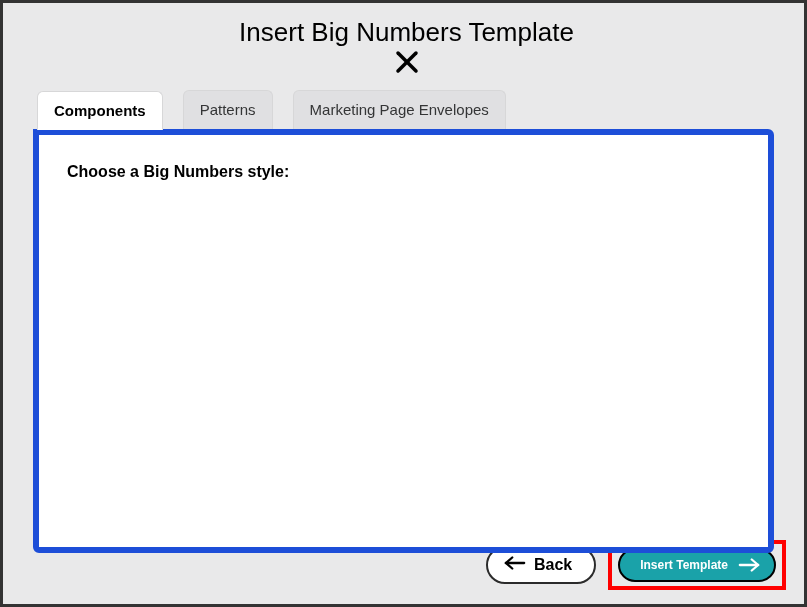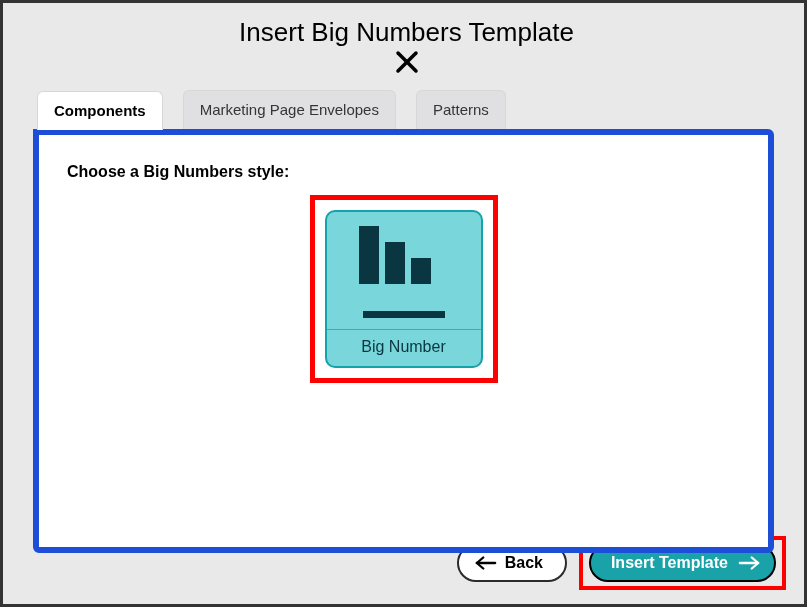--- a/index.html
+++ b/index.html
@@ -134,21 +134,21 @@
   .footer {
     position: absolute;
     bottom: 14px;
     right: 18px;
     display: flex;
     align-items: center;
     gap: 12px;
   }
   .back-btn {
     display: flex;
-    align-items: center;
+    align-items: flex-start;
     gap: 8px;
     background: #fff;
     border: 2px solid #2b2b2b;
     border-radius: 22px;
     padding: 8px 22px 8px 16px;
     font-size: 16px;
     font-weight: 600;
     color: #000;
     cursor: pointer;
   }
@@ -158,21 +158,21 @@
     padding: 4px 6px;
   }
   .insert-btn {
     display: flex;
     align-items: center;
     gap: 10px;
     background: #1aa2a9;
     border: 2px solid #000;
     border-radius: 22px;
     padding: 8px 14px 8px 20px;
-    font-size: 16px;
+    font-size: 12px;
     font-weight: 600;
     color: #fff;
     cursor: pointer;
   }
   .insert-btn svg { width: 22px; height: 14px; }
 </style>
 </head>
 <body>
 
 <div class="window">
@@ -182,42 +182,27 @@
     <div class="close-btn">
       <svg viewBox="0 0 24 24">
         <line x1="3" y1="3" x2="21" y2="21" stroke="#000" stroke-width="3.5" stroke-linecap="round"></line>
         <line x1="21" y1="3" x2="3" y2="21" stroke="#000" stroke-width="3.5" stroke-linecap="round"></line>
       </svg>
     </div>
   </div>
 
   <div class="tabs">
     <div class="tab active">Components</div>
+    <div class="tab inactive">Patterns</div>
     <div class="tab inactive">Marketing Page Envelopes</div>
-    <div class="tab inactive">Patterns</div>
   </div>
 
   <div class="panel">
     <div class="prompt-label">Choose a Big Numbers style:</div>
 
-    <div class="option-area">
-      <div class="highlight-box">
-        <div class="tile">
-          <div class="tile-icon-wrap">
-            <div class="bars">
-              <div class="bar b1"></div>
-              <div class="bar b2"></div>
-              <div class="bar b3"></div>
-            </div>
-            <div class="baseline"></div>
-          </div>
-          <div class="tile-label">Big Number</div>
-        </div>
-      </div>
-    </div>
   </div>
 
   <div class="footer">
     <div class="back-btn">
       <svg viewBox="0 0 24 14">
         <line x1="2" y1="7" x2="22" y2="7" stroke="#000" stroke-width="2.5" stroke-linecap="round"></line>
         <polyline points="9,1 2,7 9,13" fill="none" stroke="#000" stroke-width="2.5" stroke-linecap="round" stroke-linejoin="round"></polyline>
       </svg>
       <span>Back</span>
     </div>

